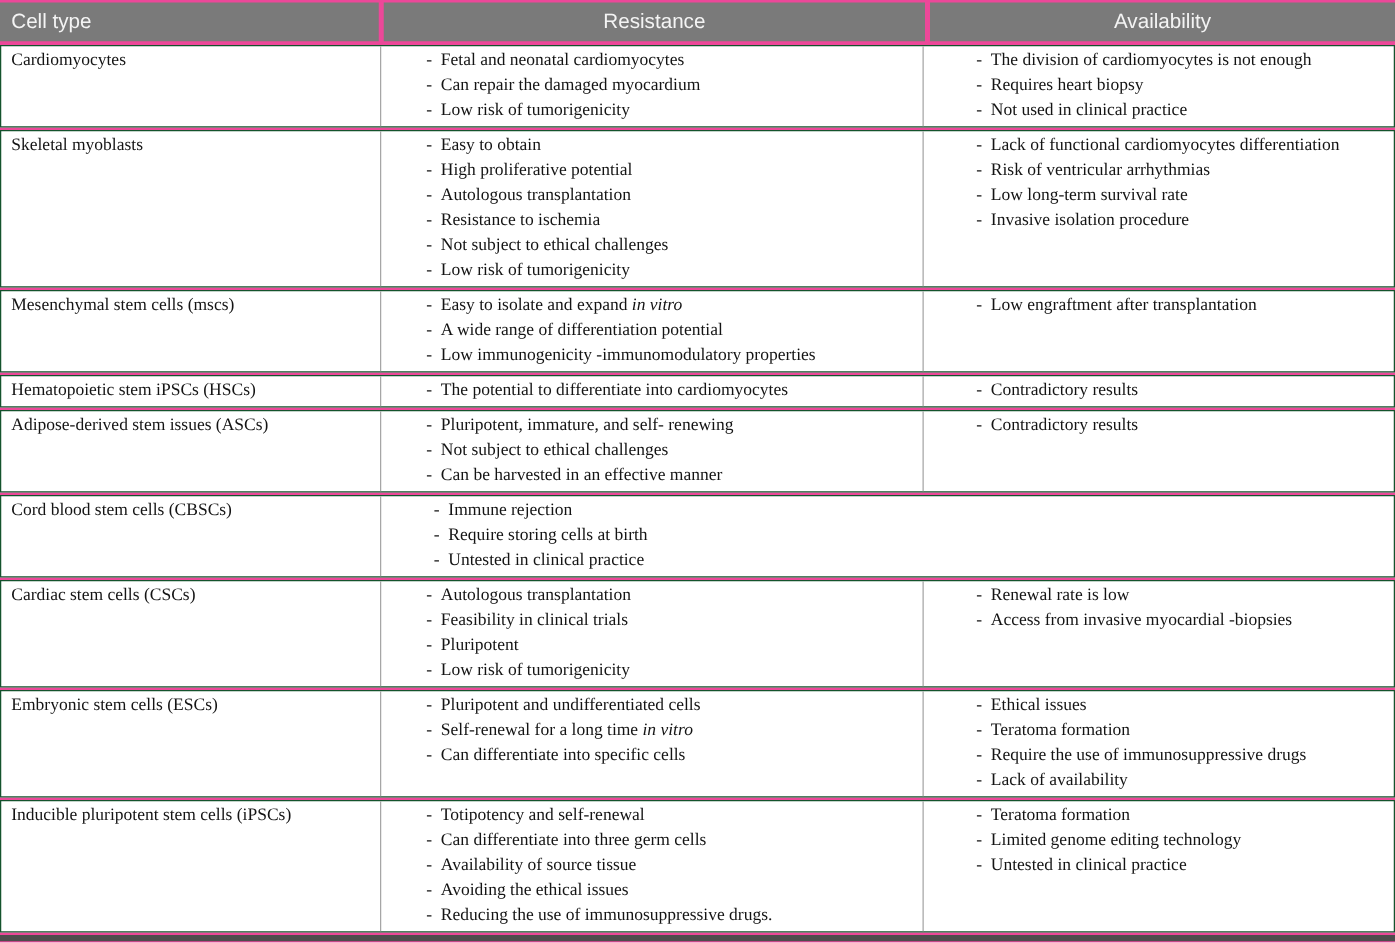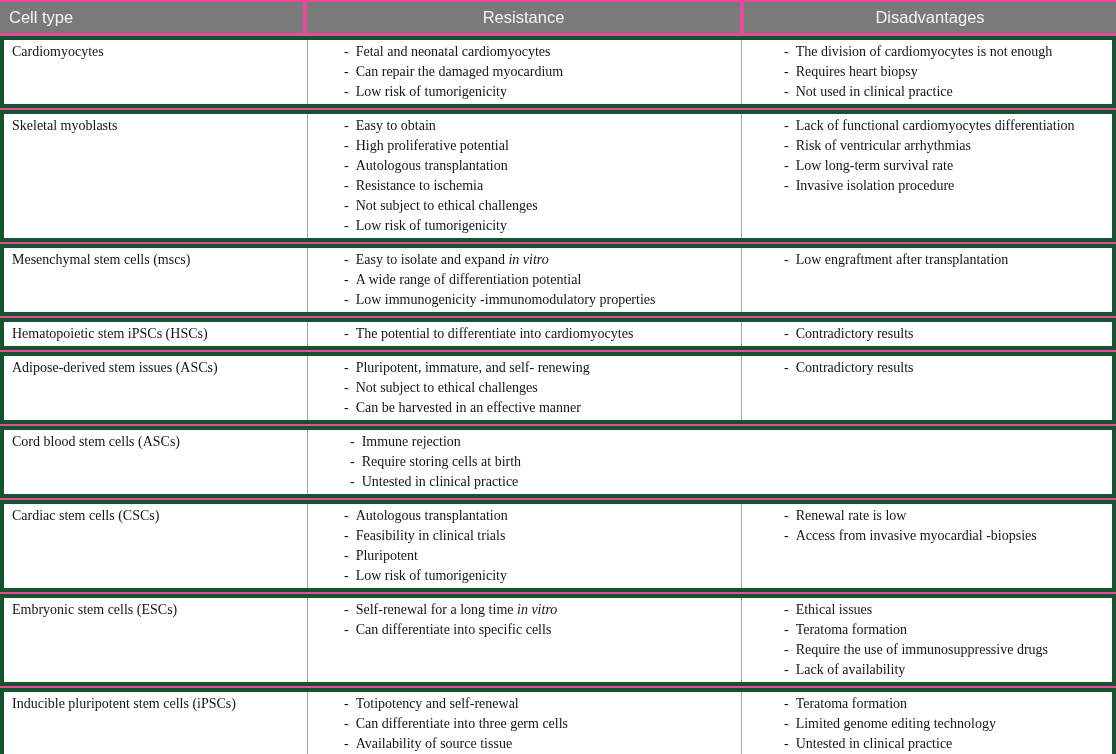--- a/index.html
+++ b/index.html
@@ -34,21 +34,21 @@
     align-items: center;
     box-sizing: border-box;
   }
   .th.left   { justify-content: flex-start; padding-left: 9px; }
   .th.center { justify-content: center; }
   
   .tbody { margin-top: 3px; }
   .row {
     display: grid;
     grid-template-columns: 303px 434px 1fr;
-    border: 4px solid #14532d;
+    border: 1px solid #14532d;
     box-sizing: border-box;
     margin-bottom: 2px;
     background: #ffffff;
   }
   .cell {
     box-sizing: border-box;
     font-size: 14px;
     line-height: 20px;
     padding: 2px 6px 2px 8px;
   }
@@ -66,21 +66,21 @@
   }
 </style>
 </head>
 <body>
 
 <div id="table-wrap">
 
   <div class="thead">
     <div class="th left">Cell type</div>
     <div class="th center">Resistance</div>
-    <div class="th center">Disadvantages</div>
+    <div class="th center">Availability</div>
   </div>
 
   <div class="tbody" id="tbody">
       <div class="row">
         <div class="cell name">Cardiomyocytes</div>
         <div class="cell adv">
           <div class="li"><span class="dash">-</span>Fetal and neonatal cardiomyocytes</div>
           <div class="li"><span class="dash">-</span>Can repair the damaged myocardium</div>
           <div class="li"><span class="dash">-</span>Low risk of tumorigenicity</div>
         </div>
@@ -132,21 +132,21 @@
         <div class="cell adv">
           <div class="li"><span class="dash">-</span>Pluripotent, immature, and self- renewing</div>
           <div class="li"><span class="dash">-</span>Not subject to ethical challenges</div>
           <div class="li"><span class="dash">-</span>Can be harvested in an effective manner</div>
         </div>
         <div class="cell dis">
           <div class="li"><span class="dash">-</span>Contradictory results</div>
         </div>
       </div>
       <div class="row">
-        <div class="cell name">Cord blood stem cells (ASCs)</div>
+        <div class="cell name">Cord blood stem cells (CBSCs)</div>
         <div class="cell dis">
           <div class="li"><span class="dash">-</span>Immune rejection</div>
           <div class="li"><span class="dash">-</span>Require storing cells at birth</div>
           <div class="li"><span class="dash">-</span>Untested in clinical practice</div>
         </div>
       </div>
       <div class="row">
         <div class="cell name">Cardiac stem cells (CSCs)</div>
         <div class="cell adv">
           <div class="li"><span class="dash">-</span>Autologous transplantation</div>
@@ -155,20 +155,21 @@
           <div class="li"><span class="dash">-</span>Low risk of tumorigenicity</div>
         </div>
         <div class="cell dis">
           <div class="li"><span class="dash">-</span>Renewal rate is low</div>
           <div class="li"><span class="dash">-</span>Access from invasive myocardial -biopsies</div>
         </div>
       </div>
       <div class="row">
         <div class="cell name">Embryonic stem cells (ESCs)</div>
         <div class="cell adv">
+          <div class="li"><span class="dash">-</span>Pluripotent and undifferentiated cells</div>
           <div class="li"><span class="dash">-</span>Self-renewal for a long time <em>in vitro</em></div>
           <div class="li"><span class="dash">-</span>Can differentiate into specific cells</div>
         </div>
         <div class="cell dis">
           <div class="li"><span class="dash">-</span>Ethical issues</div>
           <div class="li"><span class="dash">-</span>Teratoma formation</div>
           <div class="li"><span class="dash">-</span>Require the use of immunosuppressive drugs</div>
           <div class="li"><span class="dash">-</span>Lack of availability</div>
         </div>
       </div>

